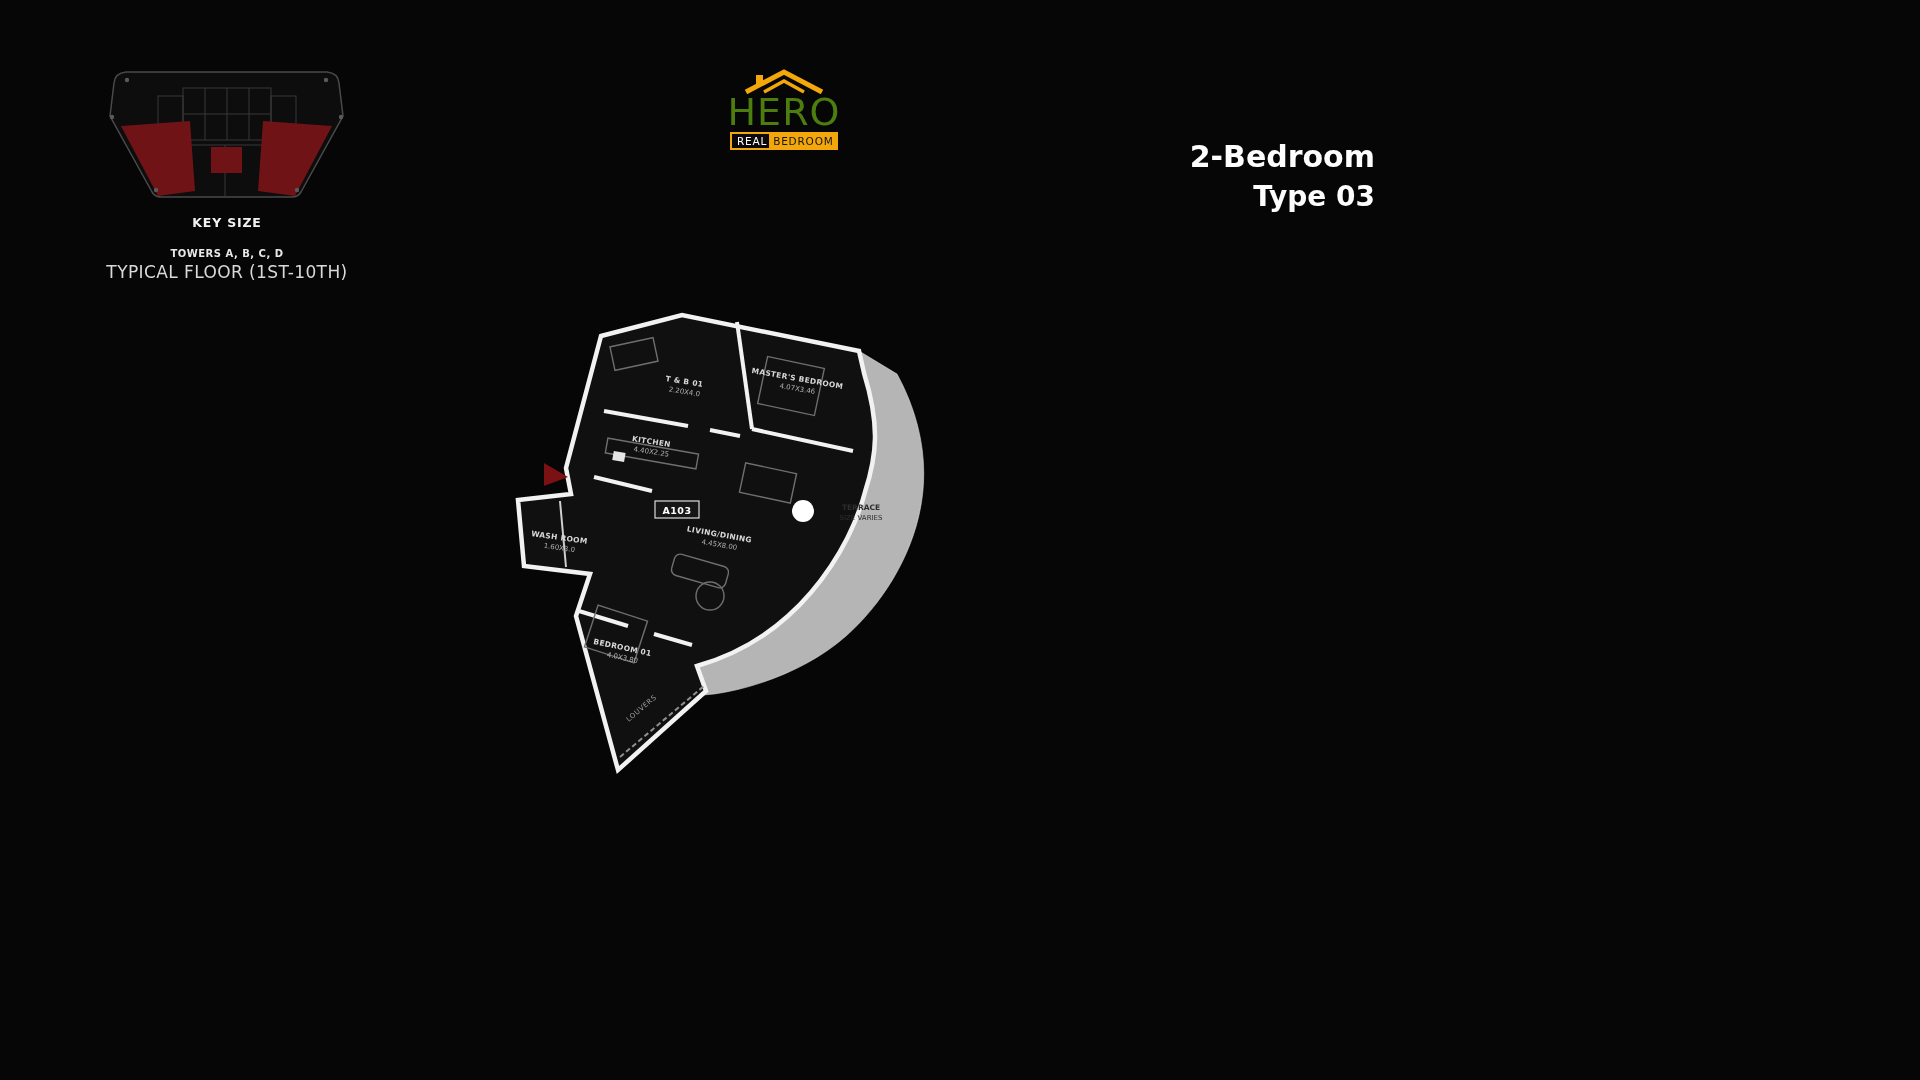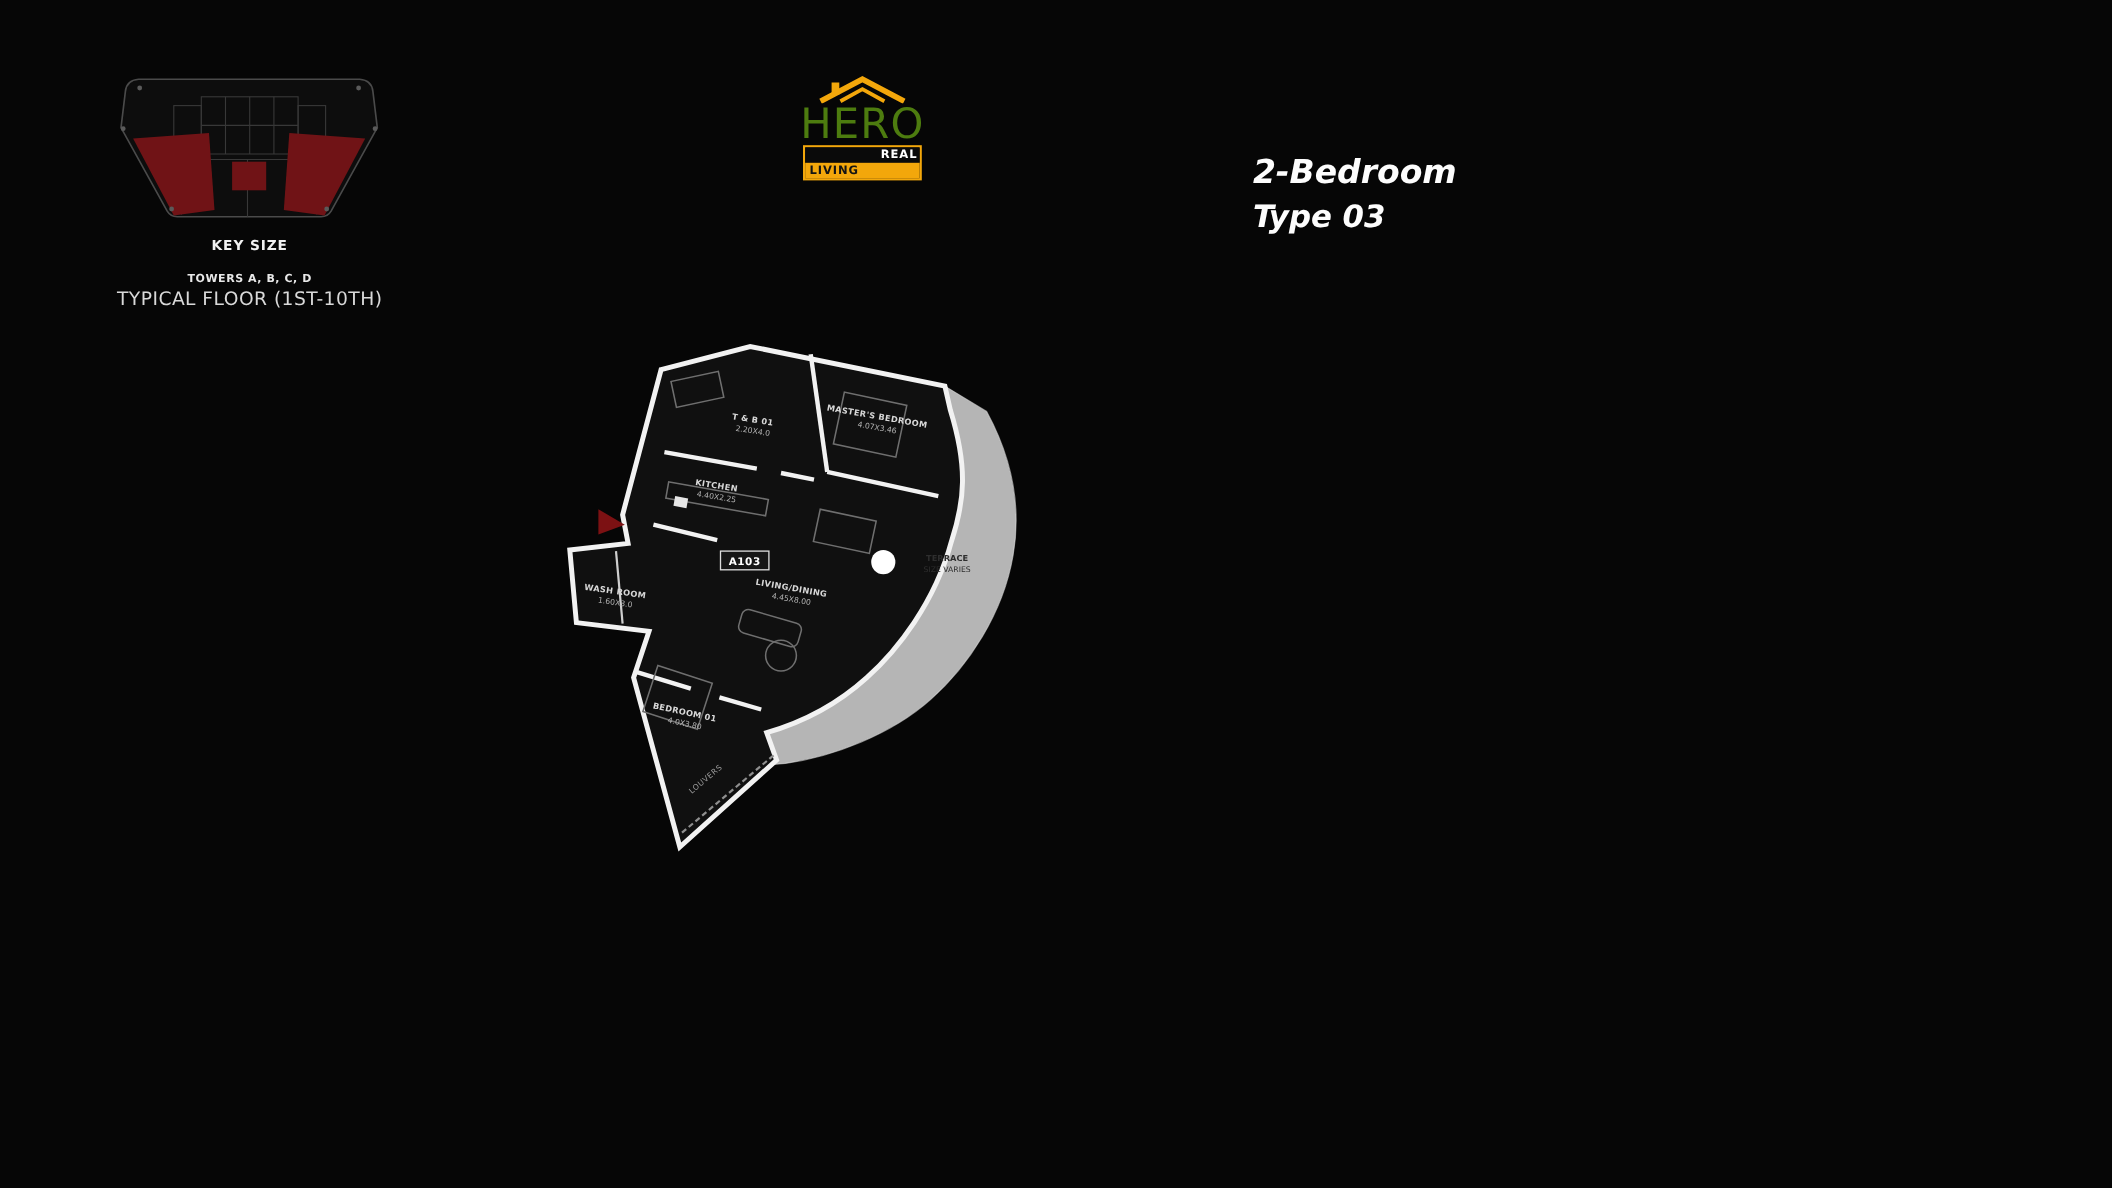--- a/index.html
+++ b/index.html
@@ -14,27 +14,27 @@
   .keyplan-text { position:absolute; left:103px; top:215px; width:248px; text-align:center; }
   .keyplan-title { font-size:12.5px; font-weight:bold; letter-spacing:0.8px; color:#f2f2f2; }
   .keyplan-sub1  { margin-top:18px; font-size:10px; font-weight:bold; letter-spacing:0.5px; color:#e8e8e8; }
   .keyplan-sub2  { margin-top:3px;  font-size:17px; letter-spacing:0.4px; color:#d9d9d9; }
 
   
   .logo { position:absolute; left:726px; top:66px; width:116px; text-align:center; }
   .logo-roof { display:block; margin:0 auto; }
   .logo-hero { color:#4d7c0f; font-size:38px; font-weight:normal; letter-spacing:1px; line-height:0.95; }
   .logo-bar  { display:flex; width:104px; margin:2px auto 0; border:2px solid #f3a70b;
-               font-weight:bold; font-size:10.5px; letter-spacing:0.8px;flex-direction:column; }
+               font-weight:normal; font-size:10.5px; letter-spacing:0.8px; }
   .logo-real   { flex:1;   background:#0a0a0a; color:#ffffff; padding:1px 2px 1px 5px; text-align:right; }
   .logo-estate { flex:1.2; background:#f3a70b; color:#141414; padding:1px 4px; text-align:left; }
 
   
-  .plan-title   { position:absolute; left:1139px; top:139px; width:236px; text-align:left;
-                  color:#fdfdfd; font-weight:bold;font-style:italic; }
+  .plan-title   { position:absolute; left:1139px; top:139px; width:236px; text-align:right;
+                  color:#fdfdfd; font-weight:bold; }
   .plan-title-1 { font-size:30px; }
   .plan-title-2 { font-size:28px; margin-top:6px; }
 
   
   text { font-family:"DejaVu Sans", "Liberation Sans", sans-serif; text-anchor:middle; }
   .room-name    { fill:#d8d8d8; font-size:7.5px; font-weight:bold; letter-spacing:0.3px; }
   .room-dims    { fill:#b0b0b0; font-size:7px; }
   .terrace-name { fill:#2e2e2e; font-size:7.5px; font-weight:bold; }
   .terrace-dims { fill:#2e2e2e; font-size:7px; }
   .unit-label   { fill:#ffffff; font-size:9.5px; font-weight:bold; letter-spacing:0.5px; }
@@ -148,20 +148,20 @@
 
 <div class="logo">
   <svg class="logo-roof" width="104" height="28" viewBox="0 0 104 28">
     <path d="M14,26 L52,6 L90,26" stroke="#f3a70b" stroke-width="5" fill="none"></path>
     <path d="M32,26 L52,15 L72,26" stroke="#f3a70b" stroke-width="3.5" fill="none"></path>
     <rect x="24" y="9" width="7" height="11" fill="#f3a70b"></rect>
   </svg>
   <div class="logo-hero">HERO</div>
   <div class="logo-bar">
     <span class="logo-real">REAL</span>
-    <span class="logo-estate">LIVING</span>
+    <span class="logo-estate">BEDROOM</span>
   </div>
 </div>
 
 <div class="plan-title">
   <div class="plan-title-1">2-Bedroom</div>
   <div class="plan-title-2">Type 03</div>
 </div>
 
 </body></html>

